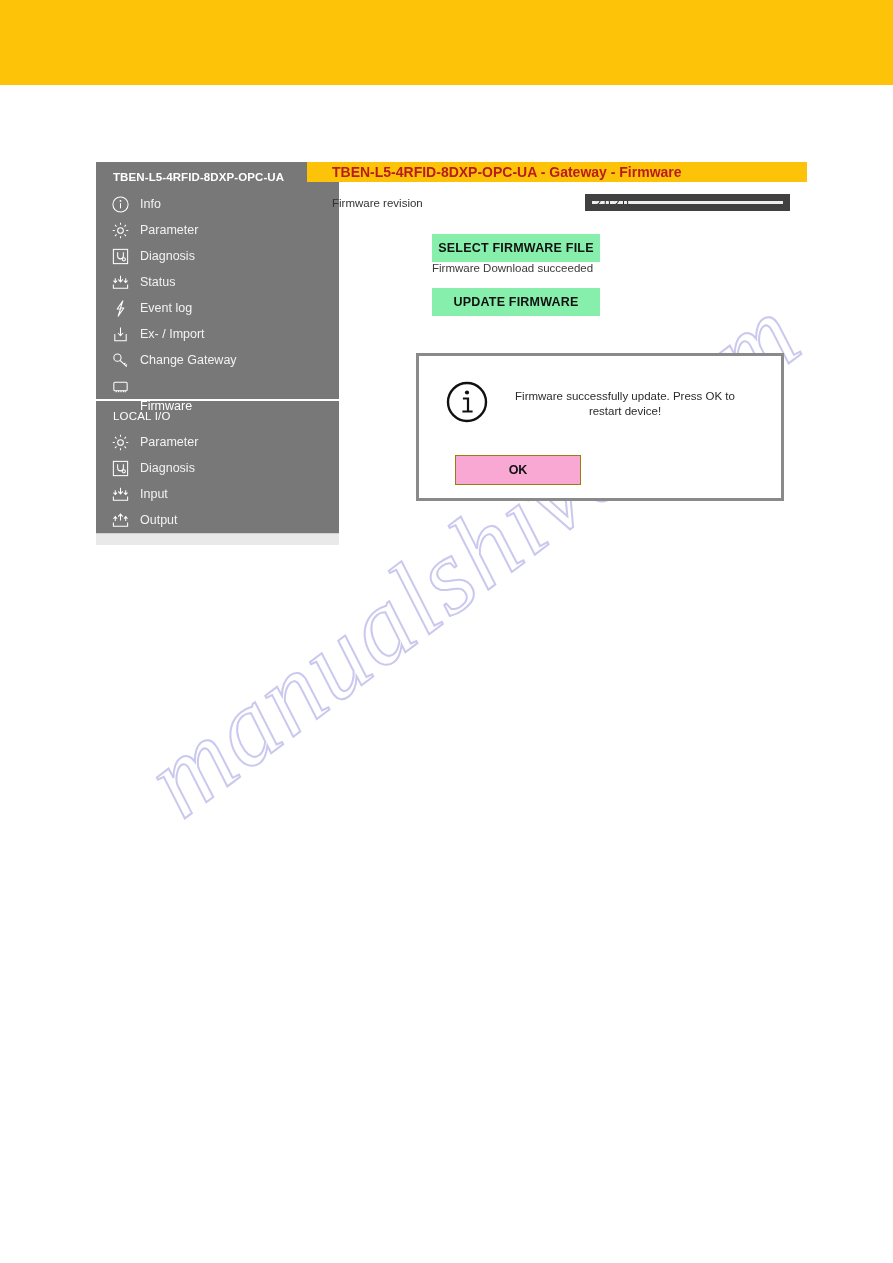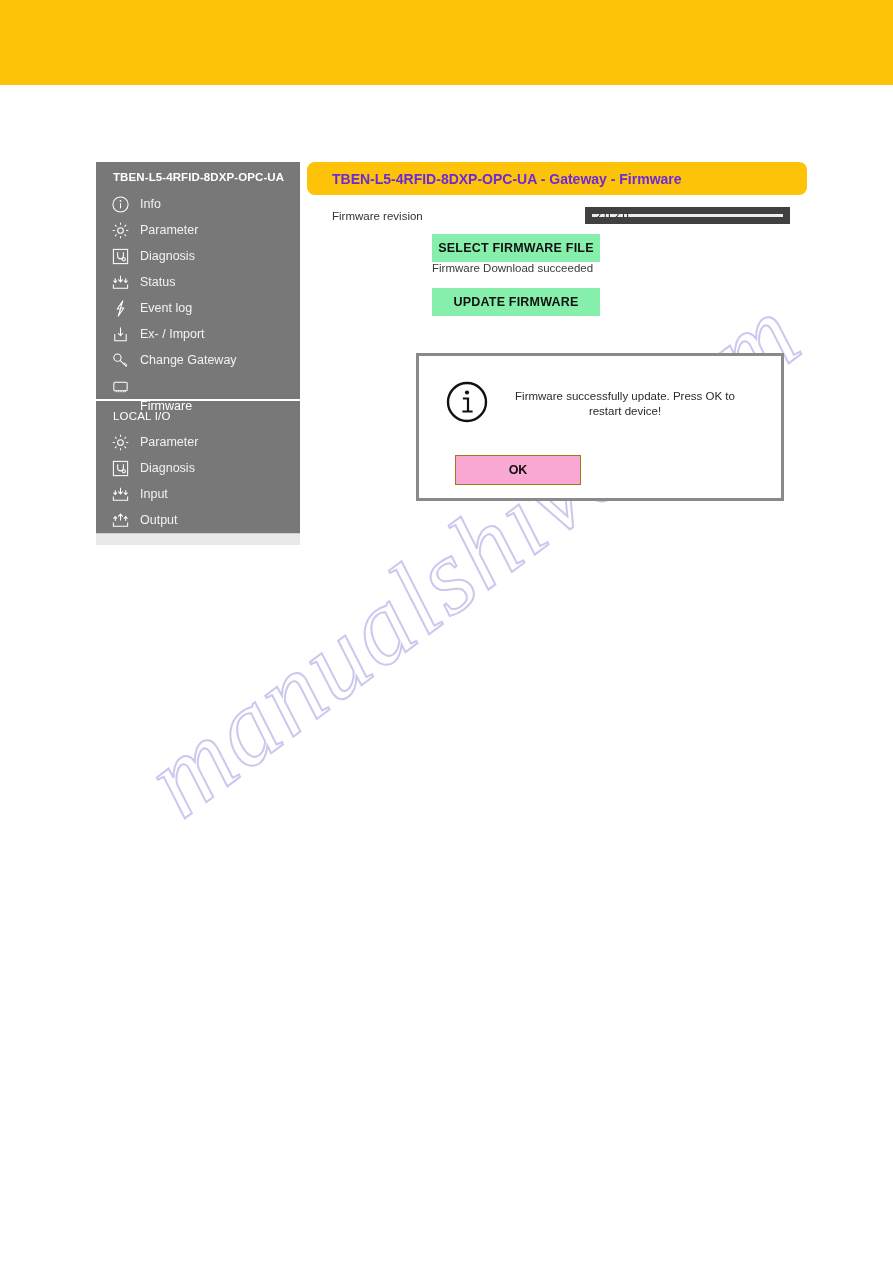--- a/index.html
+++ b/index.html
@@ -52,21 +52,21 @@
     position: absolute;
     left: 96px; top: 162px;
     width: 711px; height: 380px;
     z-index: 2;
   }
 
   
   #sidebar {
     position: absolute;
     left: 0; top: 0;
-    width: 204px;
+    width: 243px;
     background: #787878;
     color: #ffffff;
     padding-bottom: 0;
   }
   #sidebar .sb-title {
     font-size: 11.5px;
     font-weight: bold;
     color: #ffffff;
     padding: 9px 0 8px 17px;
     letter-spacing: .1px;
@@ -110,29 +110,28 @@
   }
 
   
   #main {
     position: absolute;
     left: 211px; top: 0;
     width: 500px;
   }
   #page-header {
     background: #FCC309;
-    height: 33px;
+    height: 20px;
     display: flex;
     align-items: center;
     padding-left: 25px;
     font-size: 14px;
     font-weight: bold;
-    color: #6d28d9;
+    color: #b91c1c;
     white-space: nowrap;
-    border-radius: 8px;
   }
   #fw-rev-row {
     display: flex;
     align-items: center;
     margin-top: 12px;
     padding-left: 25px;
   }
   #fw-rev-row .fld-label {
     font-size: 11.5px;
     color: #333333;

